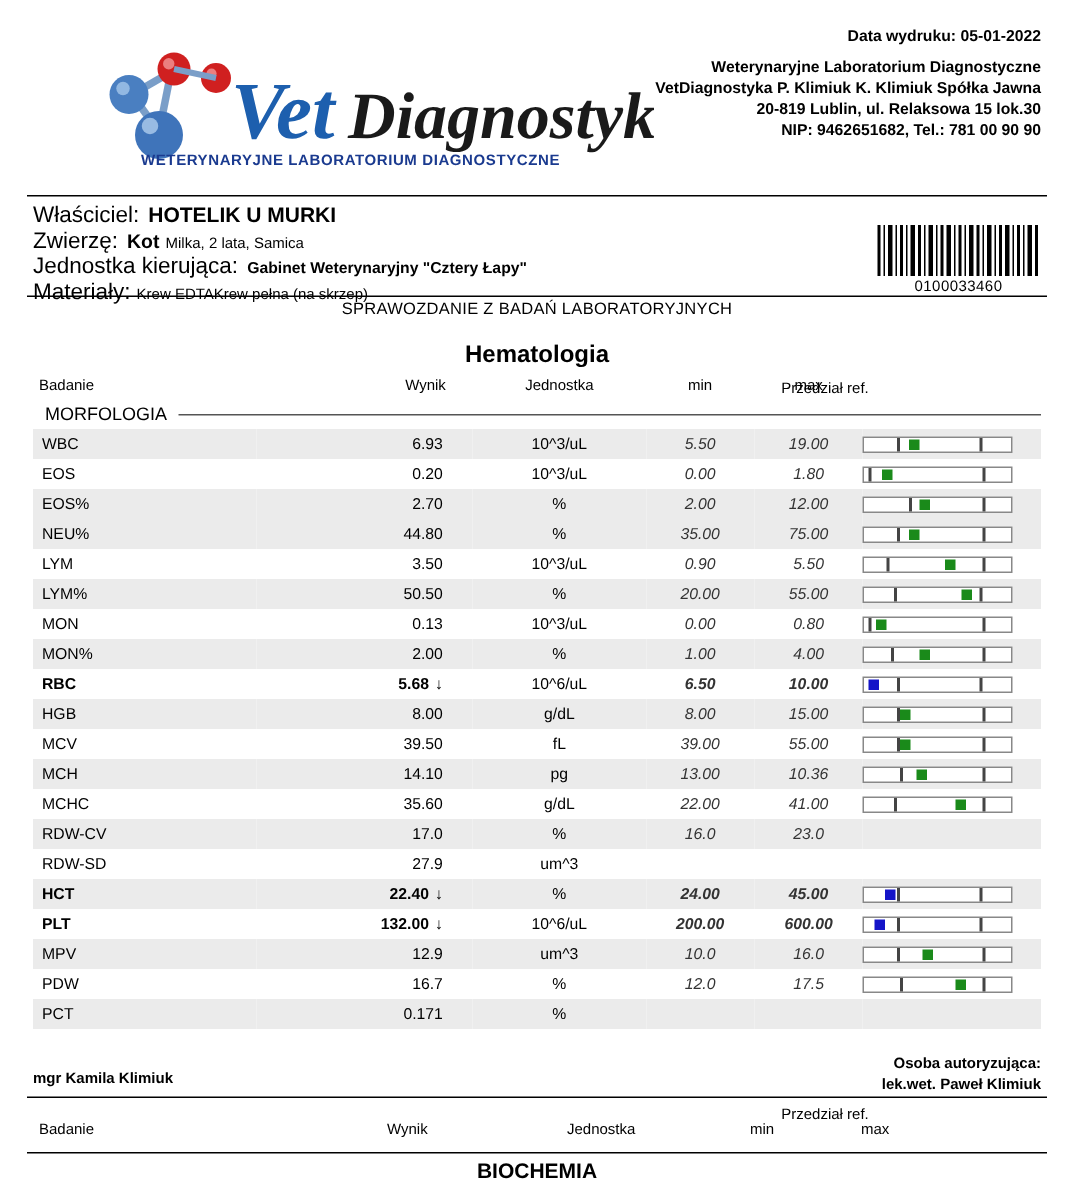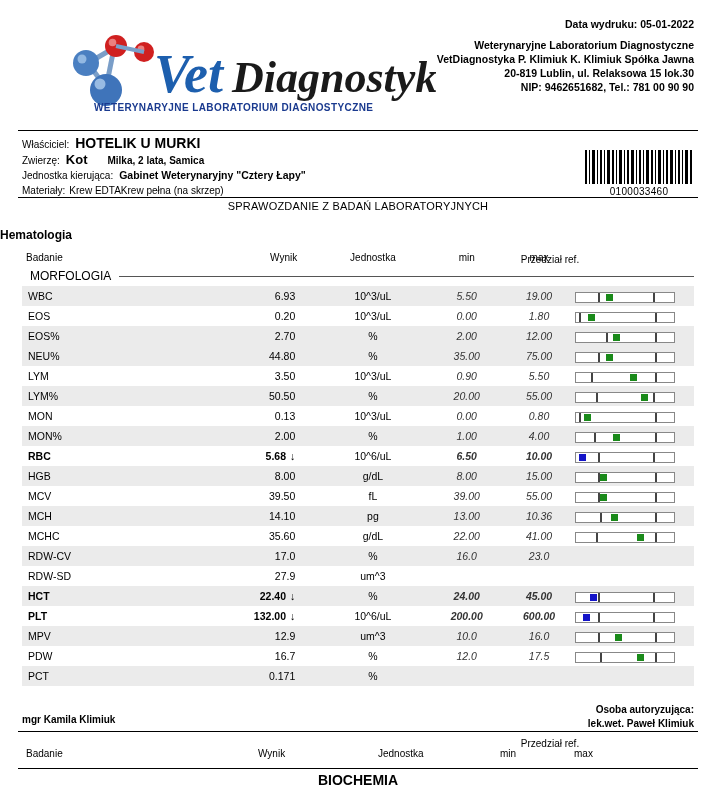--- a/index.html
+++ b/index.html
@@ -71,32 +71,32 @@
   #rule-bottom { top: 197px; }
 
   .owner-block {
     position: absolute;
     left: 22px;
     top: 136px;
     font-size: 10.5px;
     line-height: 15px;
   }
   .owner-line { white-space: nowrap; }
-  .lbl { font-size: 10px; }
+  .lbl { font-size: 15px; }
   .owner-name {
     font-size: 14px;
     font-weight: bold;
     margin-left: 6px;
   }
   .animal-name {
     font-size: 13px;
     font-weight: bold;
     margin-left: 6px;
   }
-  .animal-desc { font-size: 10px; margin-left: 20px; font-weight: bold; }
+  .animal-desc { font-size: 10px; margin-left: 4px; }
   .unit-name { font-weight: bold; font-size: 10.5px; margin-left: 6px; }
   .material-name { font-size: 10px; margin-left: 4px; text-align: center; }
 
   
   .barcode-wrap {
     position: absolute;
     right: 22px;
     top: 150px;
     text-align: center;
   }
@@ -119,22 +119,22 @@
     text-align: center;
     font-size: 11px;
     letter-spacing: 0.2px;
   }
 
   
   .section-title {
     position: absolute;
     top: 228px;
     width: 716px;
-    text-align: left;
-    font-size: 12px;
+    text-align: center;
+    font-size: 16px;
     font-weight: bold;
   }
 
   
   .tbl {
     position: absolute;
     left: 22px;
     top: 252px;
     width: 672px;
     border-collapse: collapse;

